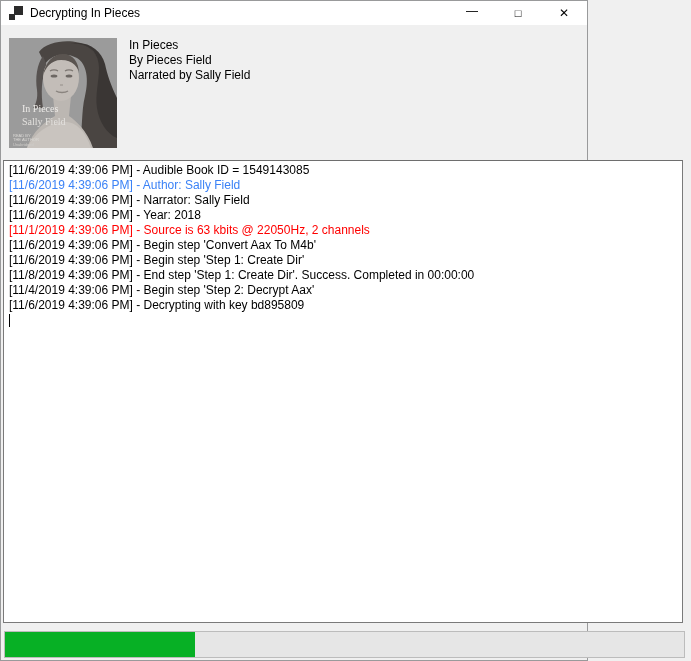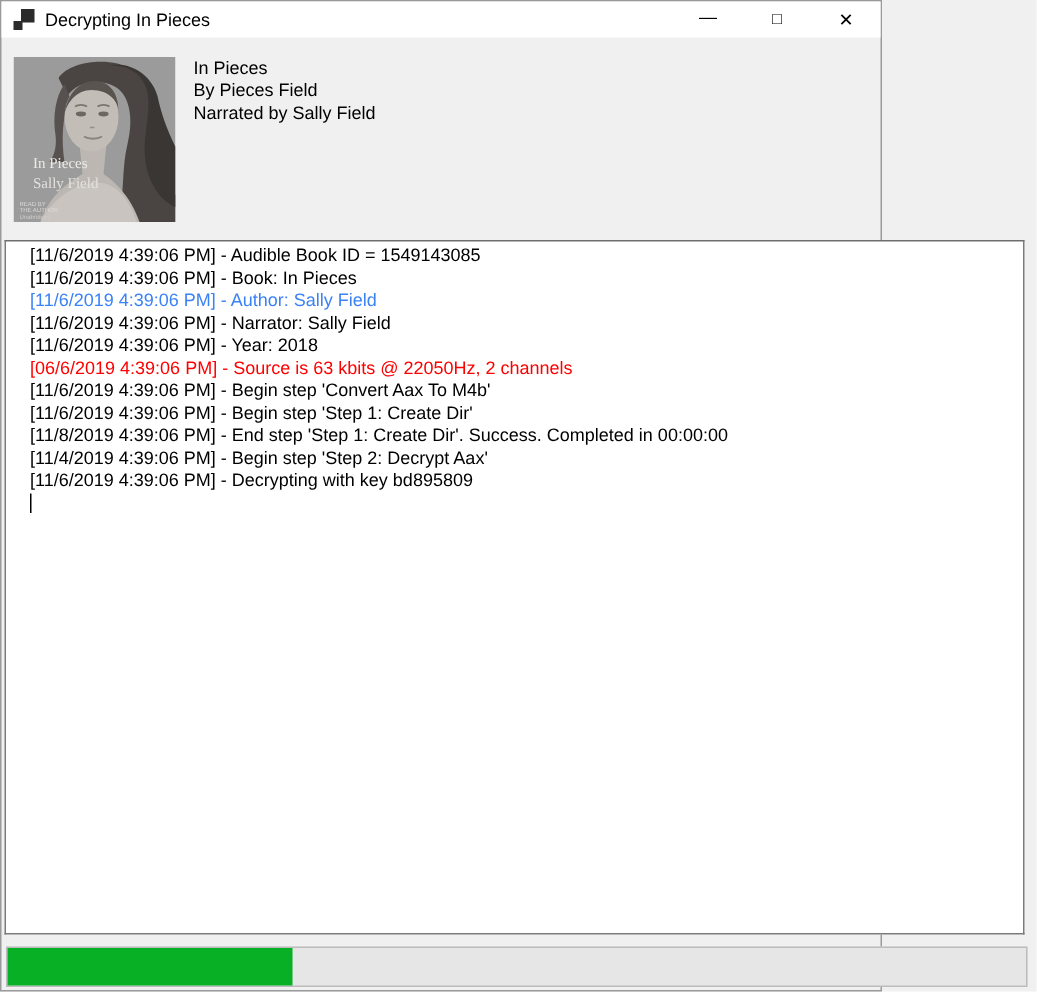--- a/index.html
+++ b/index.html
@@ -64,21 +64,21 @@
     position: absolute; left: 128px; top: 13px;
     font-size: 12px; line-height: 15px; color: #000;
   }
   
   .log-box {
     position: absolute; left: 2px; top: 159px;
     width: 680px; height: 463px;
     background: #ffffff;
     border: 1px solid #7a7a7a;
     border-top-color: #6e6e6e;
-    padding: 2px 4px 0 16px;
+    padding: 2px 4px 0 5px;
     font-size: 12px; line-height: 15px;
     color: #000;
     overflow: hidden;
     white-space: nowrap;
   }
   .log-line { height: 15px; }
   .caret {
     display: inline-block;
     width: 1px; height: 13px;
     background: #000;
@@ -154,25 +154,24 @@
     </svg>
     <div class="book-meta">
       <div>In Pieces</div>
       <div>By Pieces Field</div>
       <div>Narrated by Sally Field</div>
     </div>
   </div>
 
   <div class="log-box">
     <div class="log-line" style="color:#000000">[11/6/2019 4:39:06 PM] - Audible Book ID = 1549143085</div>
-    <div class="log-line" style="color:#000000">[11/6/2019 4:39:06 PM] - Book: In Pieces</div>
     <div class="log-line" style="color:#3b82f6">[11/6/2019 4:39:06 PM] - Author: Sally Field</div>
     <div class="log-line" style="color:#000000">[11/6/2019 4:39:06 PM] - Narrator: Sally Field</div>
     <div class="log-line" style="color:#000000">[11/6/2019 4:39:06 PM] - Year: 2018</div>
-    <div class="log-line" style="color:#ff0000">[06/6/2019 4:39:06 PM] - Source is 63 kbits @ 22050Hz, 2 channels</div>
+    <div class="log-line" style="color:#ff0000">[11/1/2019 4:39:06 PM] - Source is 63 kbits @ 22050Hz, 2 channels</div>
     <div class="log-line" style="color:#000000">[11/6/2019 4:39:06 PM] - Begin step 'Convert Aax To M4b'</div>
     <div class="log-line" style="color:#000000">[11/6/2019 4:39:06 PM] - Begin step 'Step 1: Create Dir'</div>
     <div class="log-line" style="color:#000000">[11/8/2019 4:39:06 PM] - End step 'Step 1: Create Dir'. Success. Completed in 00:00:00</div>
     <div class="log-line" style="color:#000000">[11/4/2019 4:39:06 PM] - Begin step 'Step 2: Decrypt Aax'</div>
     <div class="log-line" style="color:#000000">[11/6/2019 4:39:06 PM] - Decrypting with key bd895809</div>
     <div class="log-line"><span class="caret"></span></div>
   </div>
 
   <div class="progress-track">
     <div class="progress-fill" style="width:28%;background:#07b025"></div>

